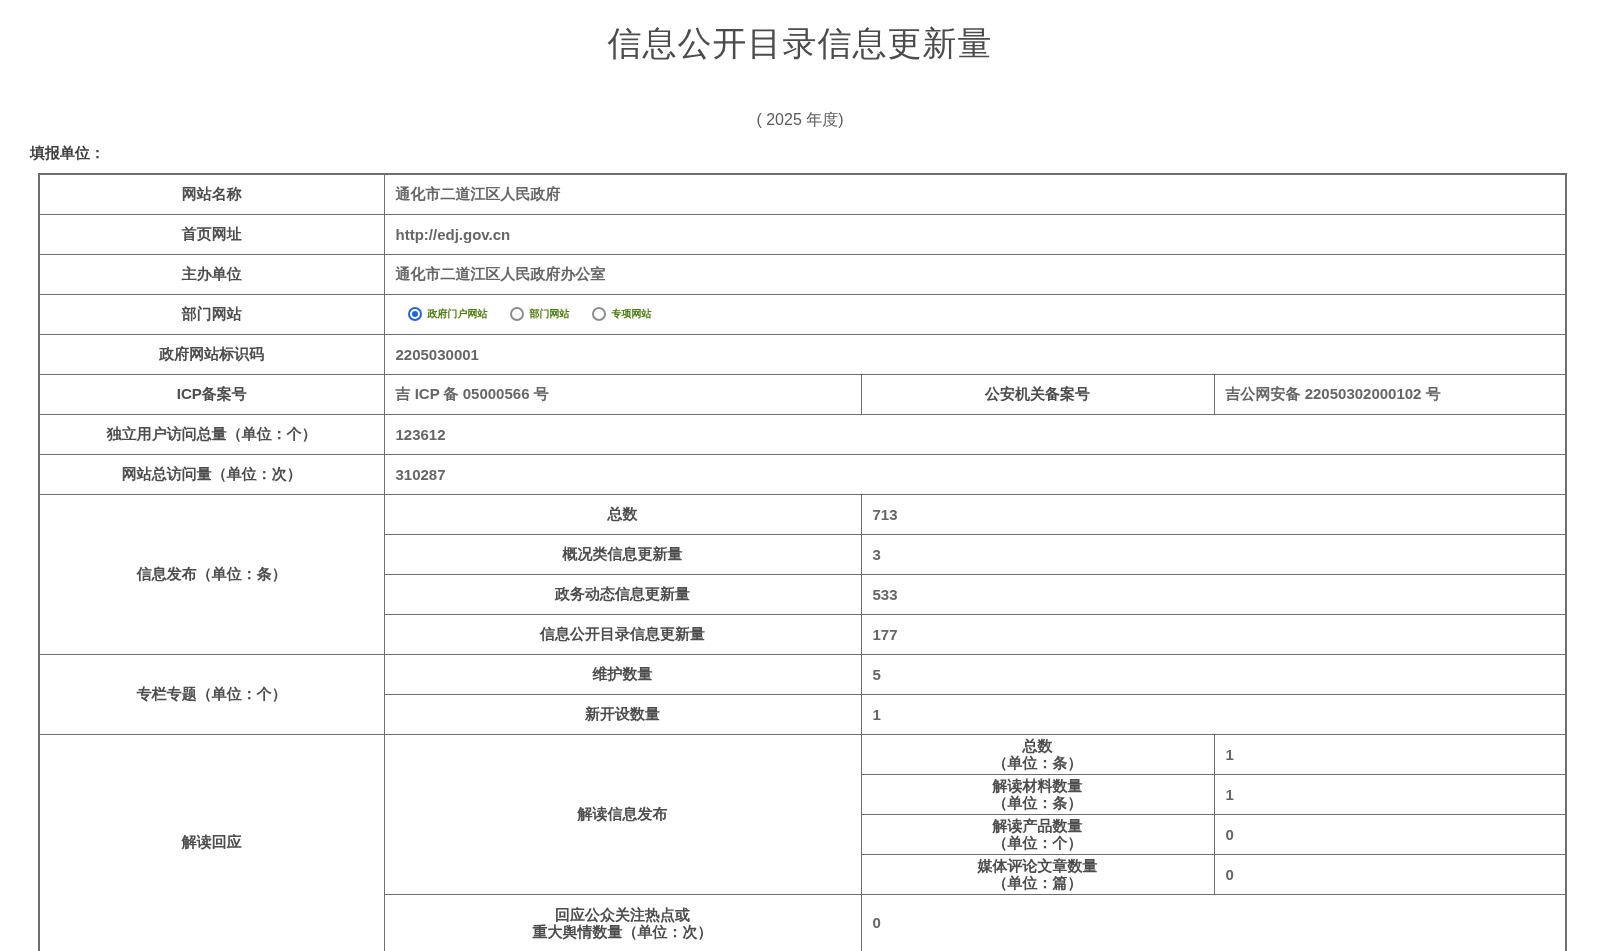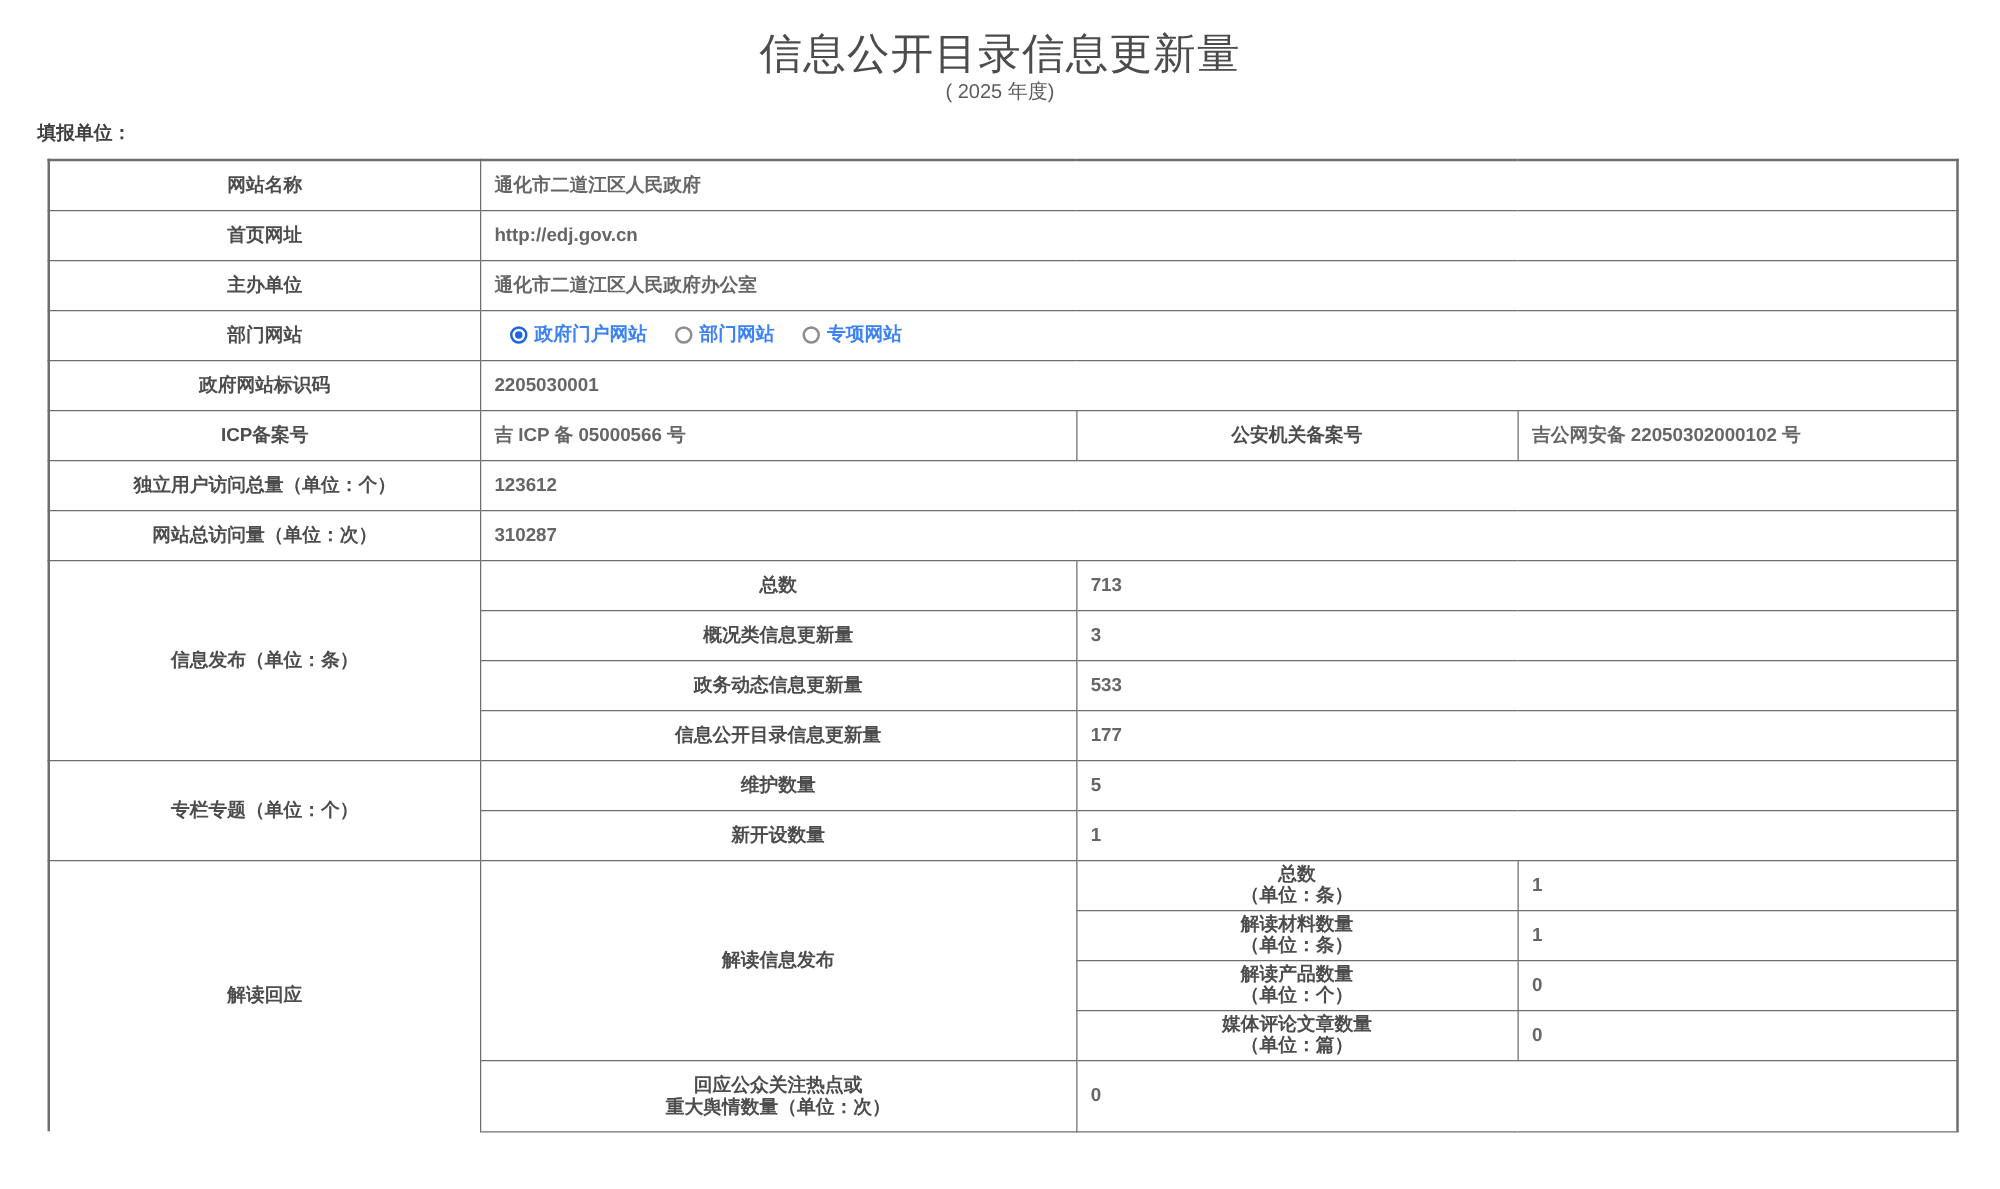--- a/index.html
+++ b/index.html
@@ -8,21 +8,21 @@
     width:1600px; height:951px; overflow:hidden; background:#fff;
     font-family:"Liberation Sans","DejaVu Sans",sans-serif;
     -webkit-font-smoothing:antialiased;
   }
   .page-title {
     margin:22px 0 0 0; text-align:center;
     font-size:34px; font-weight:400; color:#4c4c4c; line-height:42px;
     letter-spacing:1px;
   }
   .year-line {
-    text-align:center;
+    margin-top:46px; text-align:center;
     font-size:16px; color:#5c5c5c; line-height:20px;
   }
   .unit-row { margin:8px 0 0 30px; display:flex; align-items:flex-end; height:26px; }
   .unit-label { font-size:15px; font-weight:bold; color:#3f3f3f; line-height:22px; }
   .unit-input {
     width:600px; margin-left:6px; padding:0 0 5px 12px;
     border-bottom:1px solid #ccc; font-size:14px; color:#555; line-height:17px;
   }
   table.report {
     border-collapse:collapse; table-layout:fixed;
@@ -44,21 +44,21 @@
   .radio { display:flex; align-items:center; margin-right:22px; cursor:default; }
   .radio-circle {
     width:14px; height:14px; border-radius:50%;
     border:2px solid #8d8d8d; background:#fff; position:relative;
   }
   .radio.on .radio-circle { border-color:#2065e0; }
   .radio.on .radio-circle::after {
     content:""; position:absolute; left:2px; top:2px; right:2px; bottom:2px;
     background:#2065e0; border-radius:50%;
   }
-  .radio-label { margin-left:6px; font-size:15px; color:#3b82f6; line-height:20px; }
+  .radio-label { margin-left:6px; font-size:10px; color:#4d7c0f; line-height:20px; }
 </style>
 </head>
 <body>
 
 <div class="page-title">信息公开目录信息更新量</div>
 <div class="year-line">(  2025  年度)</div>
 
 <div class="unit-row">
   <span class="unit-label">填报单位：</span>
 </div>

